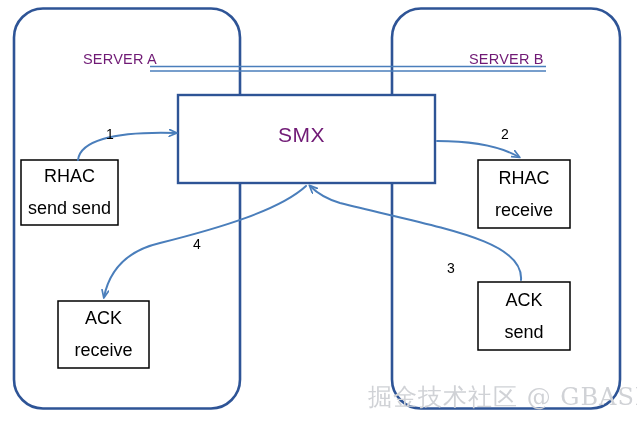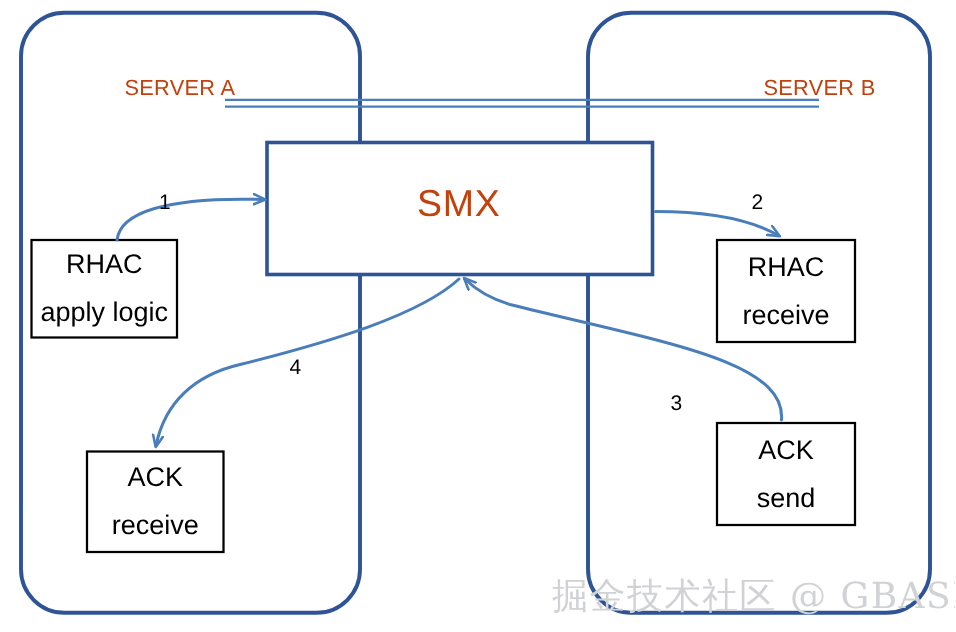--- a/index.html
+++ b/index.html
@@ -27,30 +27,30 @@
   .label-layer {
     position: absolute;
     left: 0;
     top: 0;
     width: 637px;
     height: 421px;
     pointer-events: none;
   }
   .txt {
     position: absolute;
-    color: #c2410c;
+    color: #701a75;
     line-height: 1.0;
     white-space: nowrap;
   }
   .server-title {
     font-size: 14.5px;
     letter-spacing: 0.2px;
   }
   .smx-title {
-    font-size: 25px;
+    font-size: 21px;
     letter-spacing: 0.5px;
   }
   .box-line {
     font-size: 18px;
     text-align: center;
   }
   .box-text-wrap {
     position: absolute;
     display: flex;
     flex-direction: column;
@@ -112,27 +112,27 @@
 
     <path d="M521,280 C524,240 440,228 340,203 C330,200 318,194 310,186" fill="none" stroke="#4a7ebb" stroke-width="2" stroke-linecap="round" marker-end="url(#arrowhead)"></path>
 
     <path d="M306,186 C280,210 220,228 160,243 C130,250 110,268 104,297" fill="none" stroke="#4a7ebb" stroke-width="2" stroke-linecap="round" marker-end="url(#arrowhead)"></path>
   </svg>
 
   <div class="label-layer">
 
     <div class="txt server-title" style="left:83px; top:52px;">SERVER A</div>
 
-    <div class="txt server-title" style="left:469px; top:52px;margin-left:40px;">SERVER B</div>
+    <div class="txt server-title" style="left:469px; top:52px;">SERVER B</div>
 
     <div class="txt smx-title" style="left:278px; top:124px;">SMX</div>
 
     <div class="box-text-wrap" style="left:21px; top:160px; width:97px; height:65px;">
       <div class="box-line">RHAC</div>
-      <div class="box-line">apply logic</div>
+      <div class="box-line">send send</div>
     </div>
 
     <div class="box-text-wrap" style="left:478px; top:160px; width:92px; height:68px;">
       <div class="box-line">RHAC</div>
       <div class="box-line">receive</div>
     </div>
 
     <div class="box-text-wrap" style="left:478px; top:282px; width:92px; height:68px;">
       <div class="box-line">ACK</div>
       <div class="box-line">send</div>

